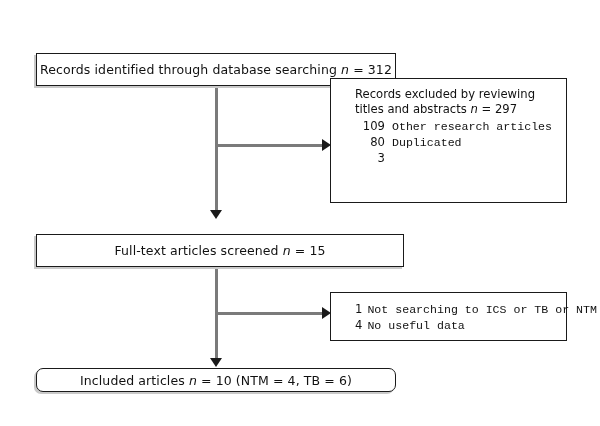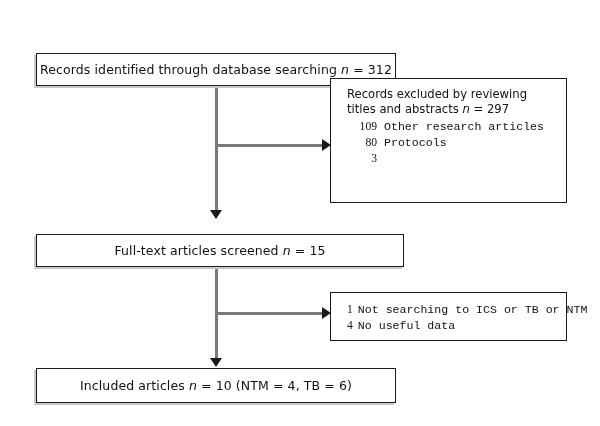--- a/index.html
+++ b/index.html
@@ -34,21 +34,21 @@
     justify-content: center;
   }
   .box-main .line {
     font-size: 12.5px;
     color: #111111;
     white-space: nowrap;
     letter-spacing: 0.1px;
   }
 
   .box-excl {
-    padding: 8px 0 8px 16px;
+    padding: 8px 0 8px 24px;
   }
   .excl-head {
     font-size: 11.6px;
     color: #111111;
     line-height: 1.32;
     white-space: nowrap;
   }
   .excl-list {
     margin-top: 1px;
   }
@@ -57,21 +57,20 @@
     font-size: 11.6px;
     color: #111111;
     line-height: 1.38;
     white-space: nowrap;
   }
   .excl-row .num {
     width: 30px;
     text-align: right;
     padding-right: 7px;
     flex: 0 0 auto;
-    font-family: Liberation Serif, serif;
   }
   .excl-row .lbl {
     flex: 1 1 auto;
     font-family: Liberation Mono, monospace;
   }
 
   
   .excl-row.tight .num {
     width: auto;
     text-align: left;
@@ -135,21 +134,21 @@
     <div class="excl-head">Records excluded by reviewing</div>
     <div class="excl-head"><span>titles and abstracts </span><span class="ital">n</span><span> = 297</span></div>
 
     <div class="excl-list">
       <div class="excl-row">
         <span class="num">109</span>
         <span class="lbl">Other research articles</span>
       </div>
       <div class="excl-row">
         <span class="num">80</span>
-        <span class="lbl">Protocols</span>
+        <span class="lbl">Duplicated</span>
       </div>
       <div class="excl-row">
         <span class="num">3</span>
       </div>
     </div>
   </div>
 
   <div class="box box-main shadow" style="left:36px; top:234px; width:368px; height:33px;">
     <div class="line"><span>Full-text articles screened </span><span class="ital">n</span><span> = 15</span></div>
   </div>
@@ -160,17 +159,17 @@
         <span class="num">1</span>
         <span class="lbl">Not searching to ICS or TB or NTM</span>
       </div>
       <div class="excl-row tight">
         <span class="num">4</span>
         <span class="lbl">No useful data</span>
       </div>
     </div>
   </div>
 
-  <div class="box box-main shadow" style="left:36px; top:368px; width:360px; height:35px;">
+  <div class="box box-main shadow" style="left:36px; top:368px; width:360px; height:24px;border-radius:7px;">
     <div class="line"><span>Included articles </span><span class="ital">n</span><span> = 10 (NTM = 4, TB = 6)</span></div>
   </div>
 
 </div>
 
 </body></html>

